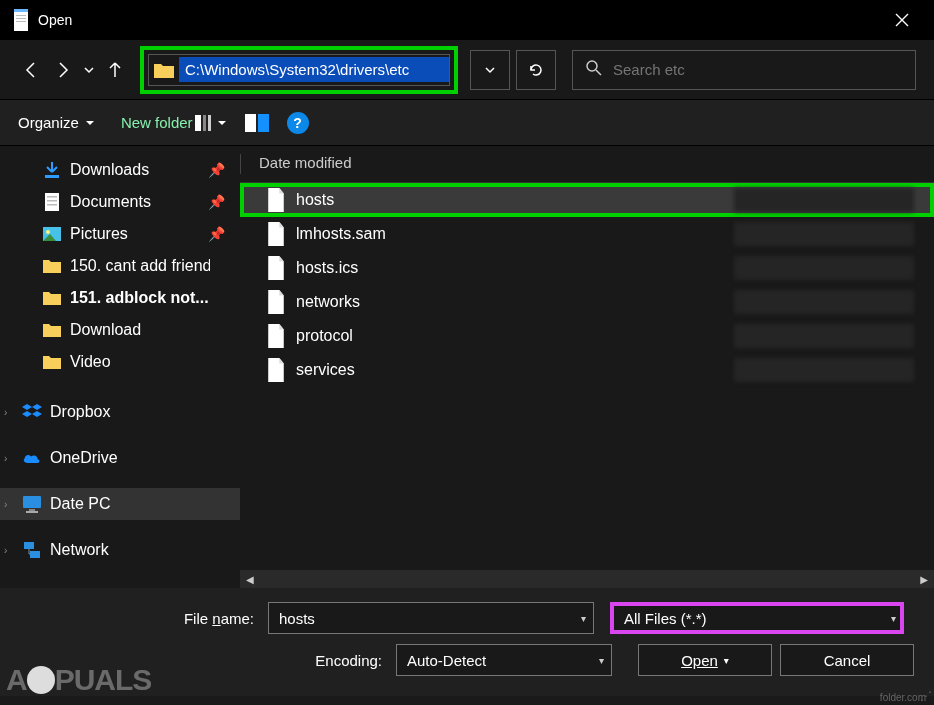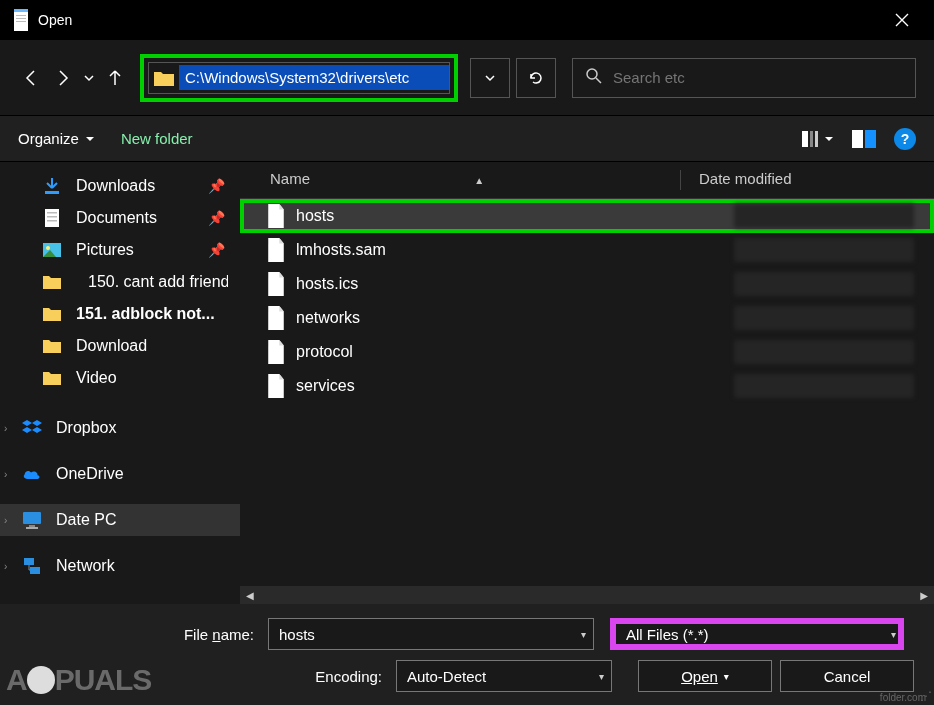--- a/index.html
+++ b/index.html
@@ -6,44 +6,44 @@
     body { width: 934px; height: 705px; background: #1a1a1a; color: #fff; overflow: hidden; position: relative; }
 
     
     .titlebar { height: 40px; background: #000; display: flex; align-items: center; padding: 0 12px; justify-content: space-between; }
     .titlebar-left { display: flex; align-items: center; gap: 8px; }
     .titlebar-icon { width: 18px; height: 22px; }
     .titlebar-title { font-size: 14px; color: #fff; }
     .close-btn { width: 40px; height: 40px; display: flex; align-items: center; justify-content: center; cursor: pointer; }
 
     
-    .navbar { height: 76px; background: #191919; display: flex; align-items: center; padding: 0 18px; gap: 6px; border-bottom: 1px solid #000;}
+    .navbar { height: 60px; background: #191919; display: flex; align-items: center; padding: 0 18px; gap: 6px; border-bottom: 1px solid #000;}
     .nav-btn { width: 26px; height: 26px; display: flex; align-items:center; justify-content:center; color:#fff; cursor:pointer;}
     .address-wrap { flex: 0 0 auto; border: 4px solid #00d000; padding: 4px; margin-left: 6px; position: relative;}
     .address-inner { display:flex; align-items:center; background:#191919; border:1px solid #555; height:32px;}
     .address-folder { width: 22px; height:22px; margin: 0 4px; display:flex; align-items:center; justify-content:center;}
     .address-input { background:#0a4db8; color:#fff; border:none; padding:4px 6px; font-size:15px; width:270px; outline:none;}
     .addr-dd { width:40px; height:40px; display:flex; align-items:center; justify-content:center; margin-left:6px; border:1px solid #555; background:#191919;}
     .refresh-btn { width:40px; height:40px; display:flex; align-items:center; justify-content:center; background:#191919; border:1px solid #555;}
     .search-wrap { flex:1; margin-left:10px; display:flex; align-items:center; background:#191919; border:1px solid #555; height:40px; padding:0 12px; gap:10px;}
     .search-input { background:transparent; border:none; color:#888; font-size:15px; outline:none; flex:1;}
 
     
-    .toolbar { height: 46px; background:#202020; display:flex; align-items:center; padding:0 18px; justify-content:space-between; border-bottom:1px solid #000;}
+    .toolbar { height: 46px; background:#202020; display:flex; align-items:center; padding:0 18px; justify-content:flex-start; border-bottom:1px solid #000;}
     .toolbar-left { display:flex; gap:26px; align-items:center;}
     .org-btn { display:flex; align-items:center; gap:6px; font-size:15px; color:#fff; cursor:pointer;}
     .newfolder-btn { font-size:15px; color:#86efac; cursor:pointer;}
     .toolbar-right { display:flex; align-items:center; gap:18px;}
     .view-btn { display:flex; align-items:center; gap:4px;}
     .help-btn { width:22px; height:22px; background:#0b88e8; border-radius:50%; display:flex; align-items:center; justify-content:center; font-size:14px; font-weight:bold; color:#fff;}
 
     
     .main { display:flex; height: 442px;}
     .sidebar { width: 240px; background:#191919; overflow-y:auto; padding-top:8px;}
-    .sb-item { display:flex; align-items:center; gap:14px; padding:6px 10px 6px 44px; font-size:16px; color:#fff; cursor:pointer; position:relative;}
+    .sb-item { display:flex; align-items:center; gap:8px; padding:6px 10px 6px 44px; font-size:16px; color:#fff; cursor:pointer; position:relative;}
     .sb-item.indent0 { padding-left: 22px; }
     .sb-item.indent1 { padding-left: 42px; }
     .sb-item.selected { background:#333;}
     .sb-icon { width:20px; height:20px; display:flex; align-items:center; justify-content:center; flex-shrink:0;}
     .sb-pin { position:absolute; right:14px; color:#888; font-size:14px;}
     .sb-expand { position:absolute; left:4px; color:#888; font-size:10px;}
 
     .filelist { flex:1; background:#191919; display:flex; flex-direction:column; position:relative;}
     .list-header { display:flex; padding:8px 0; border-bottom:1px solid #333; font-size:15px; color:#ccc;}
     .col-name { padding-left:30px; width:440px;}
@@ -60,21 +60,21 @@
     .hscroll-arrow { font-size:10px; color:#ccc; padding:0 4px;}
 
     
     .bottom { background:#202020; padding:14px 20px 10px; }
     .form-row { display:flex; align-items:center; gap:8px; margin-bottom:10px;}
     .form-label { width:240px; text-align:right; font-size:15px; padding-right:6px;}
     .form-label .ul { text-decoration:underline;}
     .filename-input { width:326px; height:32px; background:#191919; border:1px solid #777; color:#fff; padding:0 26px 0 10px; font-size:15px; outline:none;}
     .select-wrap { position:relative;}
     .select-caret { position:absolute; right:8px; top:50%; transform:translateY(-50%); font-size:10px; color:#ccc; pointer-events:none;}
-    .filetype-select { width:294px; height:32px; background:#191919; border:6px solid #d946ef; color:#fff; padding:0 26px 0 10px; font-size:15px;}
+    .filetype-select { width:294px; height:32px; background:#191919; border:4px solid #d946ef; color:#fff; padding:0 26px 0 10px; font-size:15px;}
     .encoding-select { width:216px; height:32px; background:#191919; border:1px solid #777; color:#fff; padding:0 26px 0 10px; font-size:15px;}
     .action-btn { width:134px; height:32px; background:#191919; border:1px solid #777; color:#fff; font-size:15px; text-align:center; display:flex; align-items:center; justify-content:center; cursor:pointer;}
     .resize-grip { position:absolute; right:2px; bottom:2px; font-size:12px; color:#666;}
 
     .watermark { position:absolute; left:6px; bottom:8px; font-size:30px; font-weight:700; color:rgba(120,120,120,0.85); letter-spacing:-1px;}
     .watermark .o-logo { display:inline-block; width:28px; height:28px; background:#ddd; border-radius:50%; vertical-align:-4px;}
     .wsx { position:absolute; right:8px; bottom:2px; font-size:10px; color:#666;}
   </style>
 </head>
 <body>
@@ -216,21 +216,21 @@
         </span>
       <span>Pictures</span>
       <span class="sb-pin">📌</span>
     </div>
     <div class="sb-item indent1">
       <span class="sb-icon">
           <svg viewBox="0 0 20 16">
             <path d="M1 2 L7 2 L9 4 L19 4 L19 15 L1 15 Z" fill="#f8cf5b"></path>
           </svg>
         </span>
-      <span style="white-space:nowrap; overflow:hidden; text-overflow:clip; max-width:140px;margin-left:12px;">150. cant add friend</span>
+      <span style="white-space:nowrap; overflow:hidden; text-overflow:clip; max-width:140px;">150. cant add friend</span>
     </div>
     <div class="sb-item indent1">
       <span class="sb-icon">
           <svg viewBox="0 0 20 16">
             <path d="M1 2 L7 2 L9 4 L19 4 L19 15 L1 15 Z" fill="#f8cf5b"></path>
           </svg>
         </span>
       <span style="white-space:nowrap; overflow:hidden; text-overflow:clip; max-width:140px;font-weight:bold;">151. adblock not...</span>
     </div>
     <div class="sb-item indent1">
@@ -291,24 +291,20 @@
             <rect x="8" y="10" width="10" height="7" fill="#2a8fe0"></rect>
             <path d="M7 8 L7 13 L8 13" stroke="#888" fill="none"></path>
           </svg>
         </span>
       <span>Network</span>
     </div>
   </div>
 
   <div class="filelist">
     <div class="list-header">
-      <div class="col-name">
-        <span>Name</span>
-        <span class="sort-up">▲</span>
-      </div>
       <div class="col-sep"></div>
       <div class="col-date">Date modified</div>
     </div>
     <div class="file-rows">
       <div class="file-row selected highlighted">
         <span class="file-icon"><svg viewBox="0 0 18 22">
               <path d="M2 0 L12 0 L16 5 L16 22 L2 22 Z" fill="#fff"></path>
               <path d="M12 0 L12 5 L16 5 Z" fill="#ddd"></path>
             </svg></span>
         <span>hosts</span>

